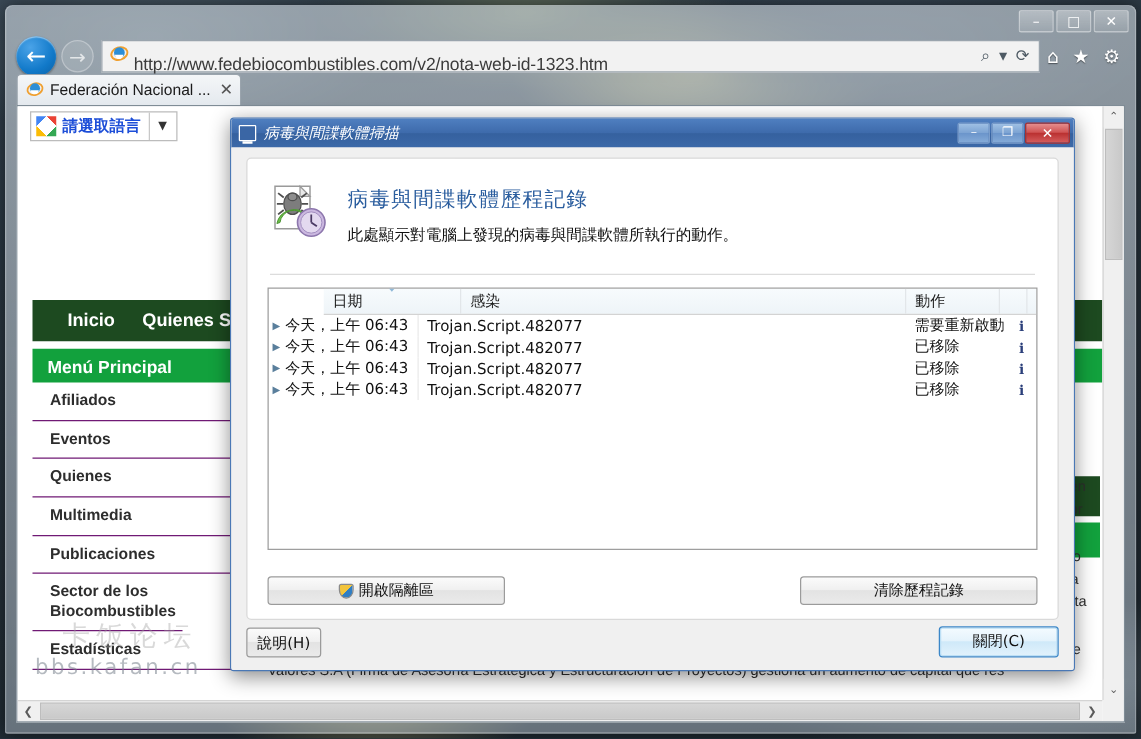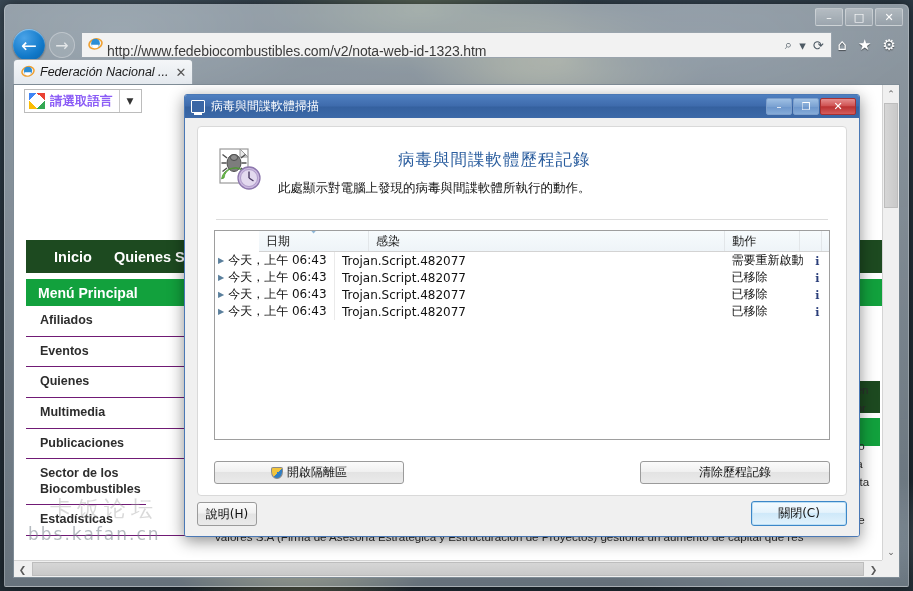--- a/index.html
+++ b/index.html
@@ -103,21 +103,21 @@
   .tinyicon { font-size: 13px; font-family: "DejaVu Sans", sans-serif; }
   #toolicons {
     display: flex; align-items: center; gap: 11px;
     padding-right: 12px; color: #ffffff;
   }
   #toolicons span { font-size: 15px; font-family: "DejaVu Sans", sans-serif;
     text-shadow: 0 1px 1px rgba(0,0,0,0.5); }
 
   
   #tabstrip {
-    position: absolute; left: 0; top: 54px; right: 0; height: 25px; font-style: italic;
+    position: absolute; left: 0; top: 54px; right: 0; height: 25px;
   }
   #tab1 {
     position: absolute; left: 8px; top: 0; height: 25px;
     min-width: 180px;
     background: linear-gradient(180deg, #f4f6f8 0%, #e4e9ee 100%);
     border: 1px solid #9aa4ad; border-bottom: none;
     border-radius: 4px 4px 0 0;
     display: flex; align-items: center; gap: 5px;
     padding: 0 6px 0 7px;
     font-size: 12.5px; color: #1a1a1a;
@@ -148,21 +148,21 @@
     width: 16px; height: 16px; margin-right: 5px;
     background:
       linear-gradient(135deg, #4285F4 0 50%, transparent 50%),
       linear-gradient(225deg, #EA4335 0 50%, transparent 50%),
       linear-gradient(45deg, #FBBC05 0 50%, transparent 50%),
       linear-gradient(315deg, #34A853 0 50%, transparent 50%);
     background-size: 8px 8px;
     background-position: 0 0, 8px 0, 0 8px, 8px 8px;
     background-repeat: no-repeat;
   }
-  #gtrans .g-label { font-size: 12.5px; font-weight: bold; color: #8b5cf6; padding-right: 6px;
+  #gtrans .g-label { font-size: 12.5px; font-weight: bold; color: #1d4ed8; padding-right: 6px;
     font-family: "DejaVu Sans", sans-serif; }
   #gtrans .g-arrow {
     border-left: 1px solid #c8c8c8; width: 22px; height: 100%;
     display: flex; align-items: center; justify-content: center;
     color: #333; font-size: 9px; font-family: "DejaVu Sans", sans-serif;
   }
 
   
   #sitenav {
     position: absolute; left: 12px; top: 155px; right: 0; height: 33px;
@@ -261,21 +261,21 @@
     border-radius: 3px;
     box-shadow: 0 4px 16px rgba(0,0,0,0.45);
     overflow: hidden;
     font-family: "DejaVu Sans", "Liberation Sans", sans-serif;
   }
   #dlg-title {
     height: 23px;
     background: linear-gradient(180deg, #4f7fc0 0%, #3e6bac 48%, #35619f 52%, #3c69a8 100%);
     display: flex; align-items: center;
     padding-left: 6px;
-    color: #ffffff; font-size: 12px;
+    color: #ffffff; font-size: 12px; font-style: italic;
   }
   #dlg-title .dlg-icon {
     width: 14px; height: 13px; margin-right: 6px;
     border: 1.5px solid #ffffff; border-radius: 1px;
     background: #3a66a5;
     position: relative;
   }
   #dlg-title .dlg-icon::after {
     content: ""; position: absolute; left: 2px; bottom: -3px; width: 8px; height: 2px;
     background: #ffffff;
@@ -302,21 +302,21 @@
     background: #ffffff;
     border: 1px solid #d9d9d9;
     border-radius: 4px;
   }
 
   #dlg-header { display: flex; padding: 20px 0 0 18px; }
   #virus-icon { width: 48px; height: 46px; flex: 0 0 auto; margin-right: 14px; position: relative; }
   #dlg-head-text { padding-top: 2px; }
   #dlg-h1 {
     font-size: 16.5px; color: #2a5d9e; letter-spacing: 1px;
-    font-family: "DejaVu Sans", sans-serif; font-weight: normal; text-align: right;
+    font-family: "DejaVu Sans", sans-serif; font-weight: normal;
   }
   #dlg-sub {
     margin-top: 9px; font-size: 12.5px; color: #111111;
     font-family: "DejaVu Sans", sans-serif;
   }
 
   #dlg-divider {
     position: absolute; left: 18px; right: 18px; top: 92px;
     height: 1px; background: #dcdcdc;
   }

